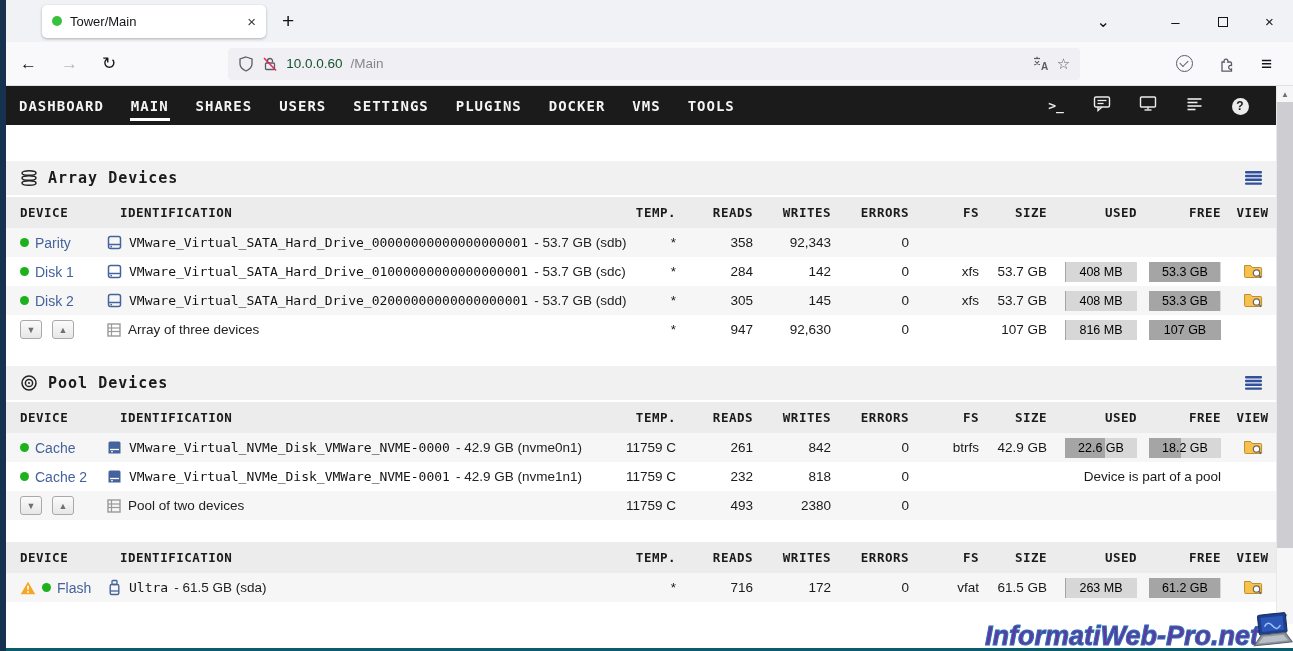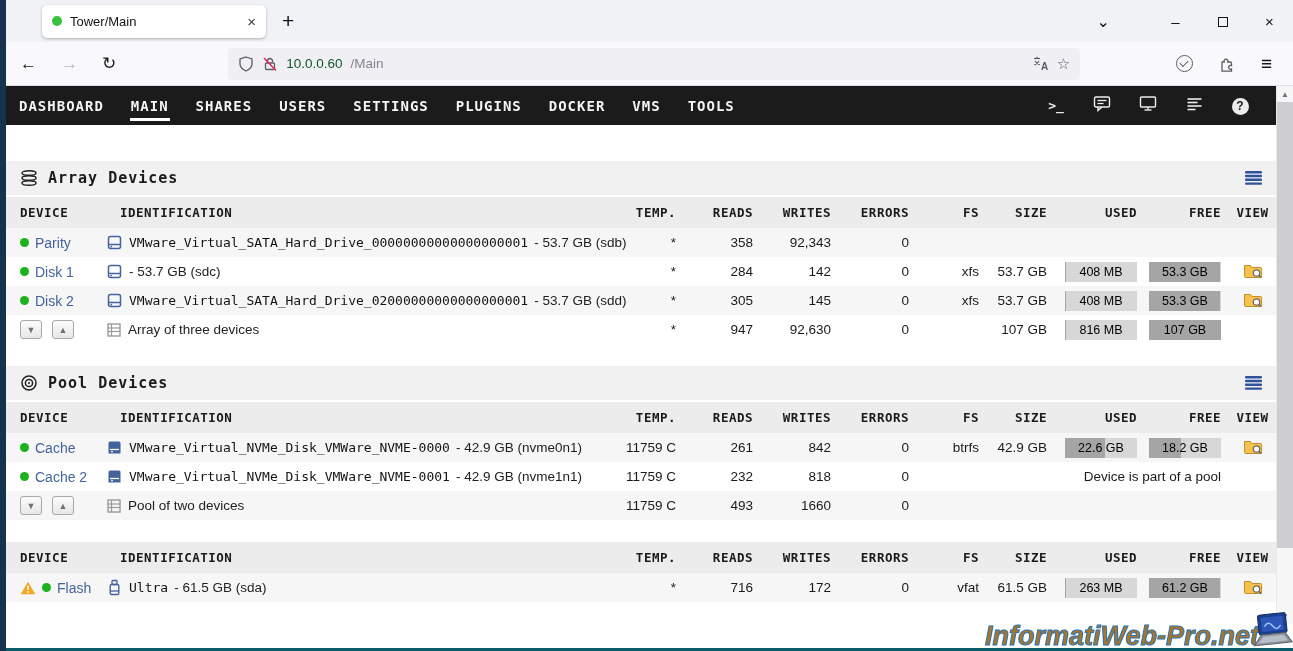--- a/index.html
+++ b/index.html
@@ -98,21 +98,21 @@
 
   
   .scroll { width:17px; background:#f6f6f7; border-left:1px solid #e9e9ec; flex:none;
             display:flex; flex-direction:column; align-items:center; }
   .sarrow { height:16px; color:#6f6f76; font-size:8px; display:flex; align-items:center; justify-content:center; flex:none; }
   .sthumb { width:16px; height:446px; background:#cdcdd2; flex:none; }
   .strack { flex:1; }
 
   
   .watermark { position:absolute; right:34px; bottom:-1px; z-index:30; pointer-events:none;
-               font-size:27px; font-style:italic; font-weight:bold; color:#a16207; opacity:.88;
+               font-size:27px; font-style:italic; font-weight:bold; color:#4c1d95; opacity:.88;
                -webkit-text-stroke:1px #0f62ab; text-shadow:0 0 1px #0f62ab; white-space:nowrap; }
   .laptop { position:absolute; right:0; bottom:1px; z-index:31; pointer-events:none; }
 </style>
 </head>
 <body>
 
 <div class="leftstrip"></div>
 
 <div class="window">
 
@@ -270,20 +270,21 @@
             <div class="devcell">
                 <span class="dot"></span>
               <a class="dev" href="#">Disk 1</a>
               </div>
             <div class="c identcell">
               <svg width="17" height="17" viewBox="0 0 17 17">
                   <rect x="2.5" y="2.5" width="12" height="12" rx="2" fill="none" stroke="#44639c" stroke-width="1.5"></rect>
                   <line x1="2.5" y1="10.5" x2="14.5" y2="10.5" stroke="#44639c" stroke-width="1.5"></line>
                   <circle cx="5.2" cy="12.6" r="0.9" fill="#44639c"></circle>
                 </svg>
+              <span class="serial">VMware_Virtual_SATA_Hard_Drive_01000000000000000001</span>
               <span class="desc">- 53.7 GB (sdc)</span>
             </div>
             <div class="c r">*</div>
             <div class="c r">284</div>
             <div class="c r">142</div>
             <div class="c r">0</div>
             <div class="c r">xfs</div>
             <div class="c r">53.7 GB</div>
             <div class="c r"><span class="badge" style="--fill: 2%;">408 MB</span></div>
             <div class="c r"><span class="badge" style="--fill: 99%;">53.3 GB</span></div>
@@ -445,21 +446,21 @@
               <svg width="16" height="16" viewBox="0 0 16 16">
                   <rect x="2" y="2" width="12" height="12" fill="none" stroke="#9a9a9a" stroke-width="1.4"></rect>
                   <line x1="2" y1="6" x2="14" y2="6" stroke="#9a9a9a" stroke-width="1.2"></line>
                   <line x1="2" y1="9.5" x2="14" y2="9.5" stroke="#9a9a9a" stroke-width="1.2"></line>
                   <line x1="5.5" y1="2" x2="5.5" y2="14" stroke="#9a9a9a" stroke-width="1.2"></line>
                 </svg>
               <span class="desc">Pool of two devices</span>
             </div>
             <div class="c r">11759 C</div>
             <div class="c r">493</div>
-            <div class="c r">1660</div>
+            <div class="c r">2380</div>
             <div class="c r">0</div>
             <div class="c r"></div>
               <div class="c r"></div>
               <div class="c r"></div>
               <div class="c r"></div>
               <div class="c ctr"></div>
           </div>
         </div>
 
         <div class="section">

